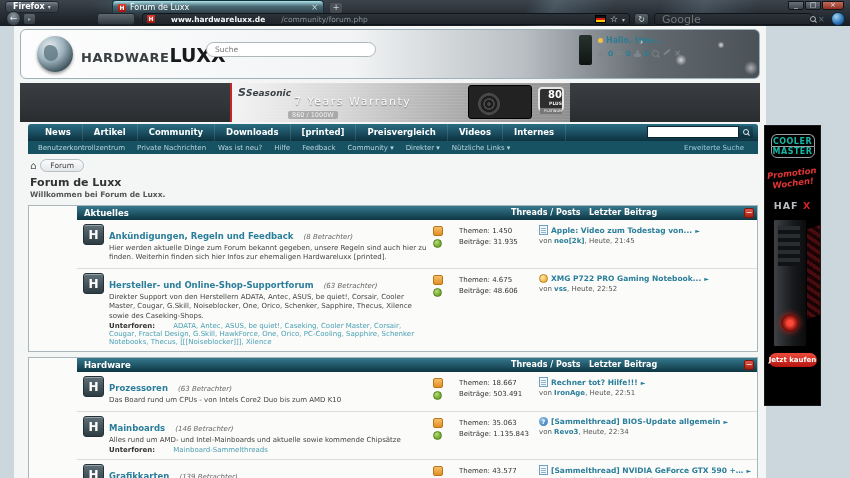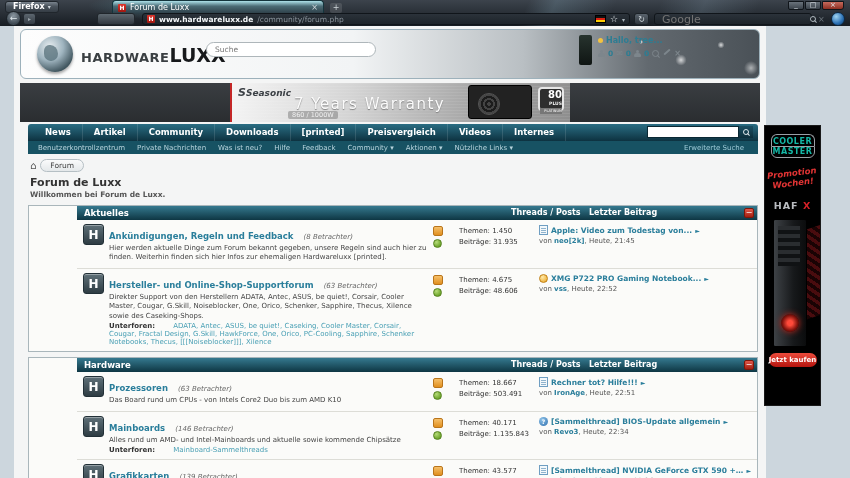--- a/index.html
+++ b/index.html
@@ -31,21 +31,21 @@
   .navrow { position:absolute; top:13px; left:0; width:850px; height:13px; }
   .nav-back { position:absolute; top:-2px; left:6px; width:15px; height:15px; border-radius:50%;
     background:radial-gradient(circle at 50% 30%, #8b97a1, #3f4a53 70%); border:1px solid #1b2averageef;
     border:1px solid #1b2127; color:#dfe7ec; font-size:9px; line-height:13px; text-align:center; }
   .nav-fwd { position:absolute; top:1px; left:24px; width:11px; height:10px; border-radius:2px;
     background:linear-gradient(#5c666f,#343c44); color:#9aa4ab; font-size:6px; line-height:10px; text-align:center; }
   .nav-extra { position:absolute; top:0; left:97px; width:38px; height:12px; border-radius:3px;
     background:linear-gradient(#5f6971,#31383f); border:1px solid #20262b; }
   .urlbar { position:absolute; top:0; left:142px; width:488px; height:12px; border-radius:3px;
     background:linear-gradient(#2b323a,#1d2329); border:1px solid #10151a;
-    display:flex; align-items:center; gap:4px; padding:0 4px; }
+    display:flex; align-items:center; gap:16px; padding:0 4px; }
   .url-host { color:#f2f5f7; font-weight:bold; font-size:7.5px; }
   .url-path { color:#8b949c; font-size:7.5px; }
   .url-right { margin-left:auto; display:flex; align-items:center; gap:4px; }
   .flag-de { width:11px; height:8px; display:flex; flex-direction:column; border:1px solid #000; }
   .flag-de i { flex:1; display:block; }
   .star { color:#e8edf0; font-size:9px; line-height:9px; }
   .caret-small { color:#aab3ba; font-size:6px; }
   .reload-btn { position:absolute; top:0; left:634px; width:15px; height:12px; border-radius:3px;
     background:linear-gradient(#59636c,#2f363d); border:1px solid #1c2227; color:#cfd7db; font-size:8px; line-height:11px; text-align:center; }
   .searchbar { position:absolute; top:0; left:654px; width:158px; height:12px; border-radius:3px;
@@ -100,21 +100,21 @@
 
   
   .ad-band { position:absolute; top:57px; left:20px; width:740px; height:39px; background:linear-gradient(#3a3e42,#2a2d30); }
   .seasonic { position:absolute; top:0; left:210px; width:340px; height:39px; overflow:hidden;
     background:
       repeating-linear-gradient(180deg, rgba(255,255,255,.08) 0 1px, transparent 1px 3px),
       linear-gradient(100deg, #f5f5f5, #d5d5d5 35%, #a8a8a8 70%, #8e8e8e); }
   .seasonic-redbar { position:absolute; left:0; top:0; width:2px; height:39px; background:#c42727; }
   .sea-logo { position:absolute; top:3px; left:8px; font-size:9px; font-weight:bold; font-style:italic; color:#3c4146; }
   .sea-logo .s-mark { font-size:11px; }
-  .sea-head { position:absolute; top:12px; left:64px; font-size:15px; color:#fbfbfb; letter-spacing:1.5px; text-shadow:0 1px 1px #7e7e7e; white-space:nowrap; }
+  .sea-head { position:absolute; top:12px; left:64px; font-size:11px; color:#fbfbfb; letter-spacing:1.5px; text-shadow:0 1px 1px #7e7e7e; white-space:nowrap; }
   .sea-sub { position:absolute; bottom:3px; left:58px; font-size:6.5px; color:#f0f0f0; background:rgba(120,120,120,.5); padding:0 4px; border-radius:2px; }
   .psu { position:absolute; top:2px; right:38px; width:64px; height:34px; border-radius:3px;
     background:radial-gradient(circle 13px at 30% 50%, #4a4a4a 0 30%, #222 70%), linear-gradient(#3a3a3a,#151515); border:1px solid #000; }
   .psu::after { content:""; position:absolute; left:9px; top:7px; width:20px; height:20px; border-radius:50%;
     background:repeating-radial-gradient(circle, #444 0 2px, #1c1c1c 2px 4px); border:1px solid #555; }
   .badge80 { position:absolute; top:4px; right:6px; width:26px; height:24px; background:#2e2e2e; border:2px solid #e6e6e6; border-radius:4px; text-align:right; color:#fff; }
   .badge80 .b1 { font-size:10px; font-weight:bold; line-height:12px; }
   .badge80 .b2 { font-size:4.5px; font-weight:bold; line-height:5px; color:#f3f3f3; }
   .badge80 .b3 { font-size:3.5px; line-height:6px; background:#777; display:block; margin-top:2px; color:#fff; }
 
@@ -305,21 +305,21 @@
           </div>
       </div>
     </div>
     <div class="f-subnav">
       <span class="subnav-item">Benutzerkontrollzentrum</span>
         <span class="subnav-item">Private Nachrichten</span>
         <span class="subnav-item">Was ist neu?</span>
         <span class="subnav-item">Hilfe</span>
         <span class="subnav-item">Feedback</span>
         <span class="subnav-item">Community ▾</span>
-        <span class="subnav-item">Aktionen ▾</span>
+        <span class="subnav-item">Direkter ▾</span>
         <span class="subnav-item">Nützliche Links ▾</span>
         <span class="adv-search" style="order:99">Erweiterte Suche</span>
     </div>
 
     <div class="breadcrumb">
       <span class="bc-home">⌂</span>
       <span class="bc-pill">Forum</span>
     </div>
 
     <div class="page-title">Forum de Luxx</div>
@@ -451,21 +451,21 @@
       <div class="fuf">
         <span class="uf-label">Unterforen:</span>
         <span class="uf-links">Mainboard-Sammelthreads</span>
       </div>
     </div>
     <div class="fstatus">
       <div class="st-orange"></div>
       <div class="st-green"></div>
     </div>
     <div class="fthreads">
-      <div>Themen: 40.171</div>
+      <div>Themen: 35.063</div>
       <div>Beiträge: 1.135.843</div>
     </div>
     <div class="flast">
       <div class="fl-line1">
         <span class="li li-question">?</span>
         <span class="fl-title">[Sammelthread] BIOS-Update allgemein</span>
         <span class="fl-arrow">►</span>
       </div>
       <div class="fl-line2">
         <span>von </span>

